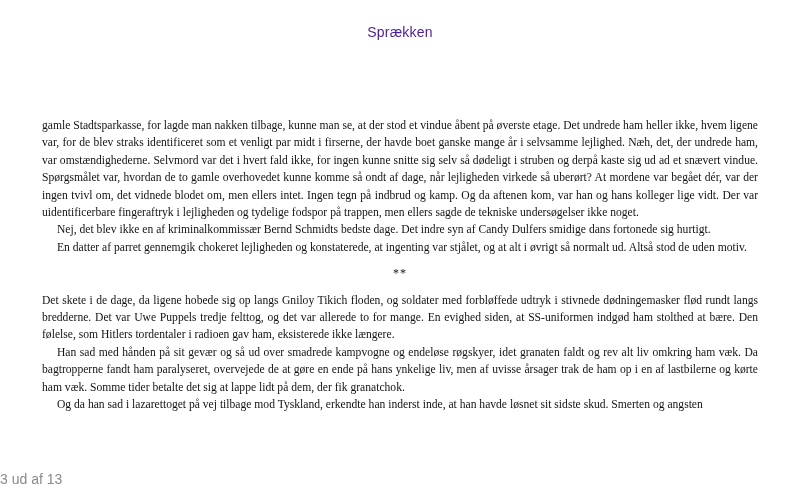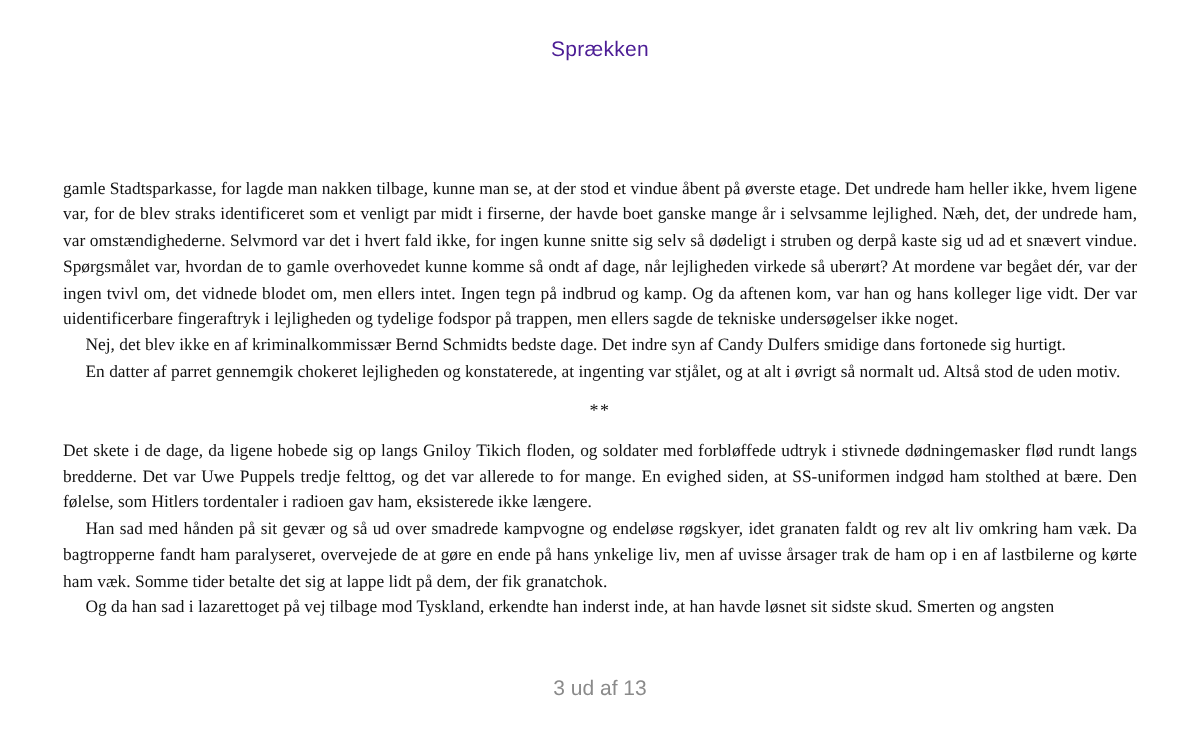--- a/index.html
+++ b/index.html
@@ -47,24 +47,24 @@
   .section-separator {
     text-align: center;
     margin: 9px 0;
     font-family: "Liberation Serif", serif;
     font-size: 12px;
     color: #121212;
     letter-spacing: 1px;
   }
   .reader-footer {
     position: absolute;
-    bottom: 34px;
+    bottom: 13px;
     left: 0;
     right: 0;
-    text-align: center;
+    text-align: left;
     font-family: "Liberation Sans", sans-serif;
     font-size: 14px;
     color: #8a8a8a;
   }
 </style>
 </head>
 <body>
 
 <div class="page">
 

